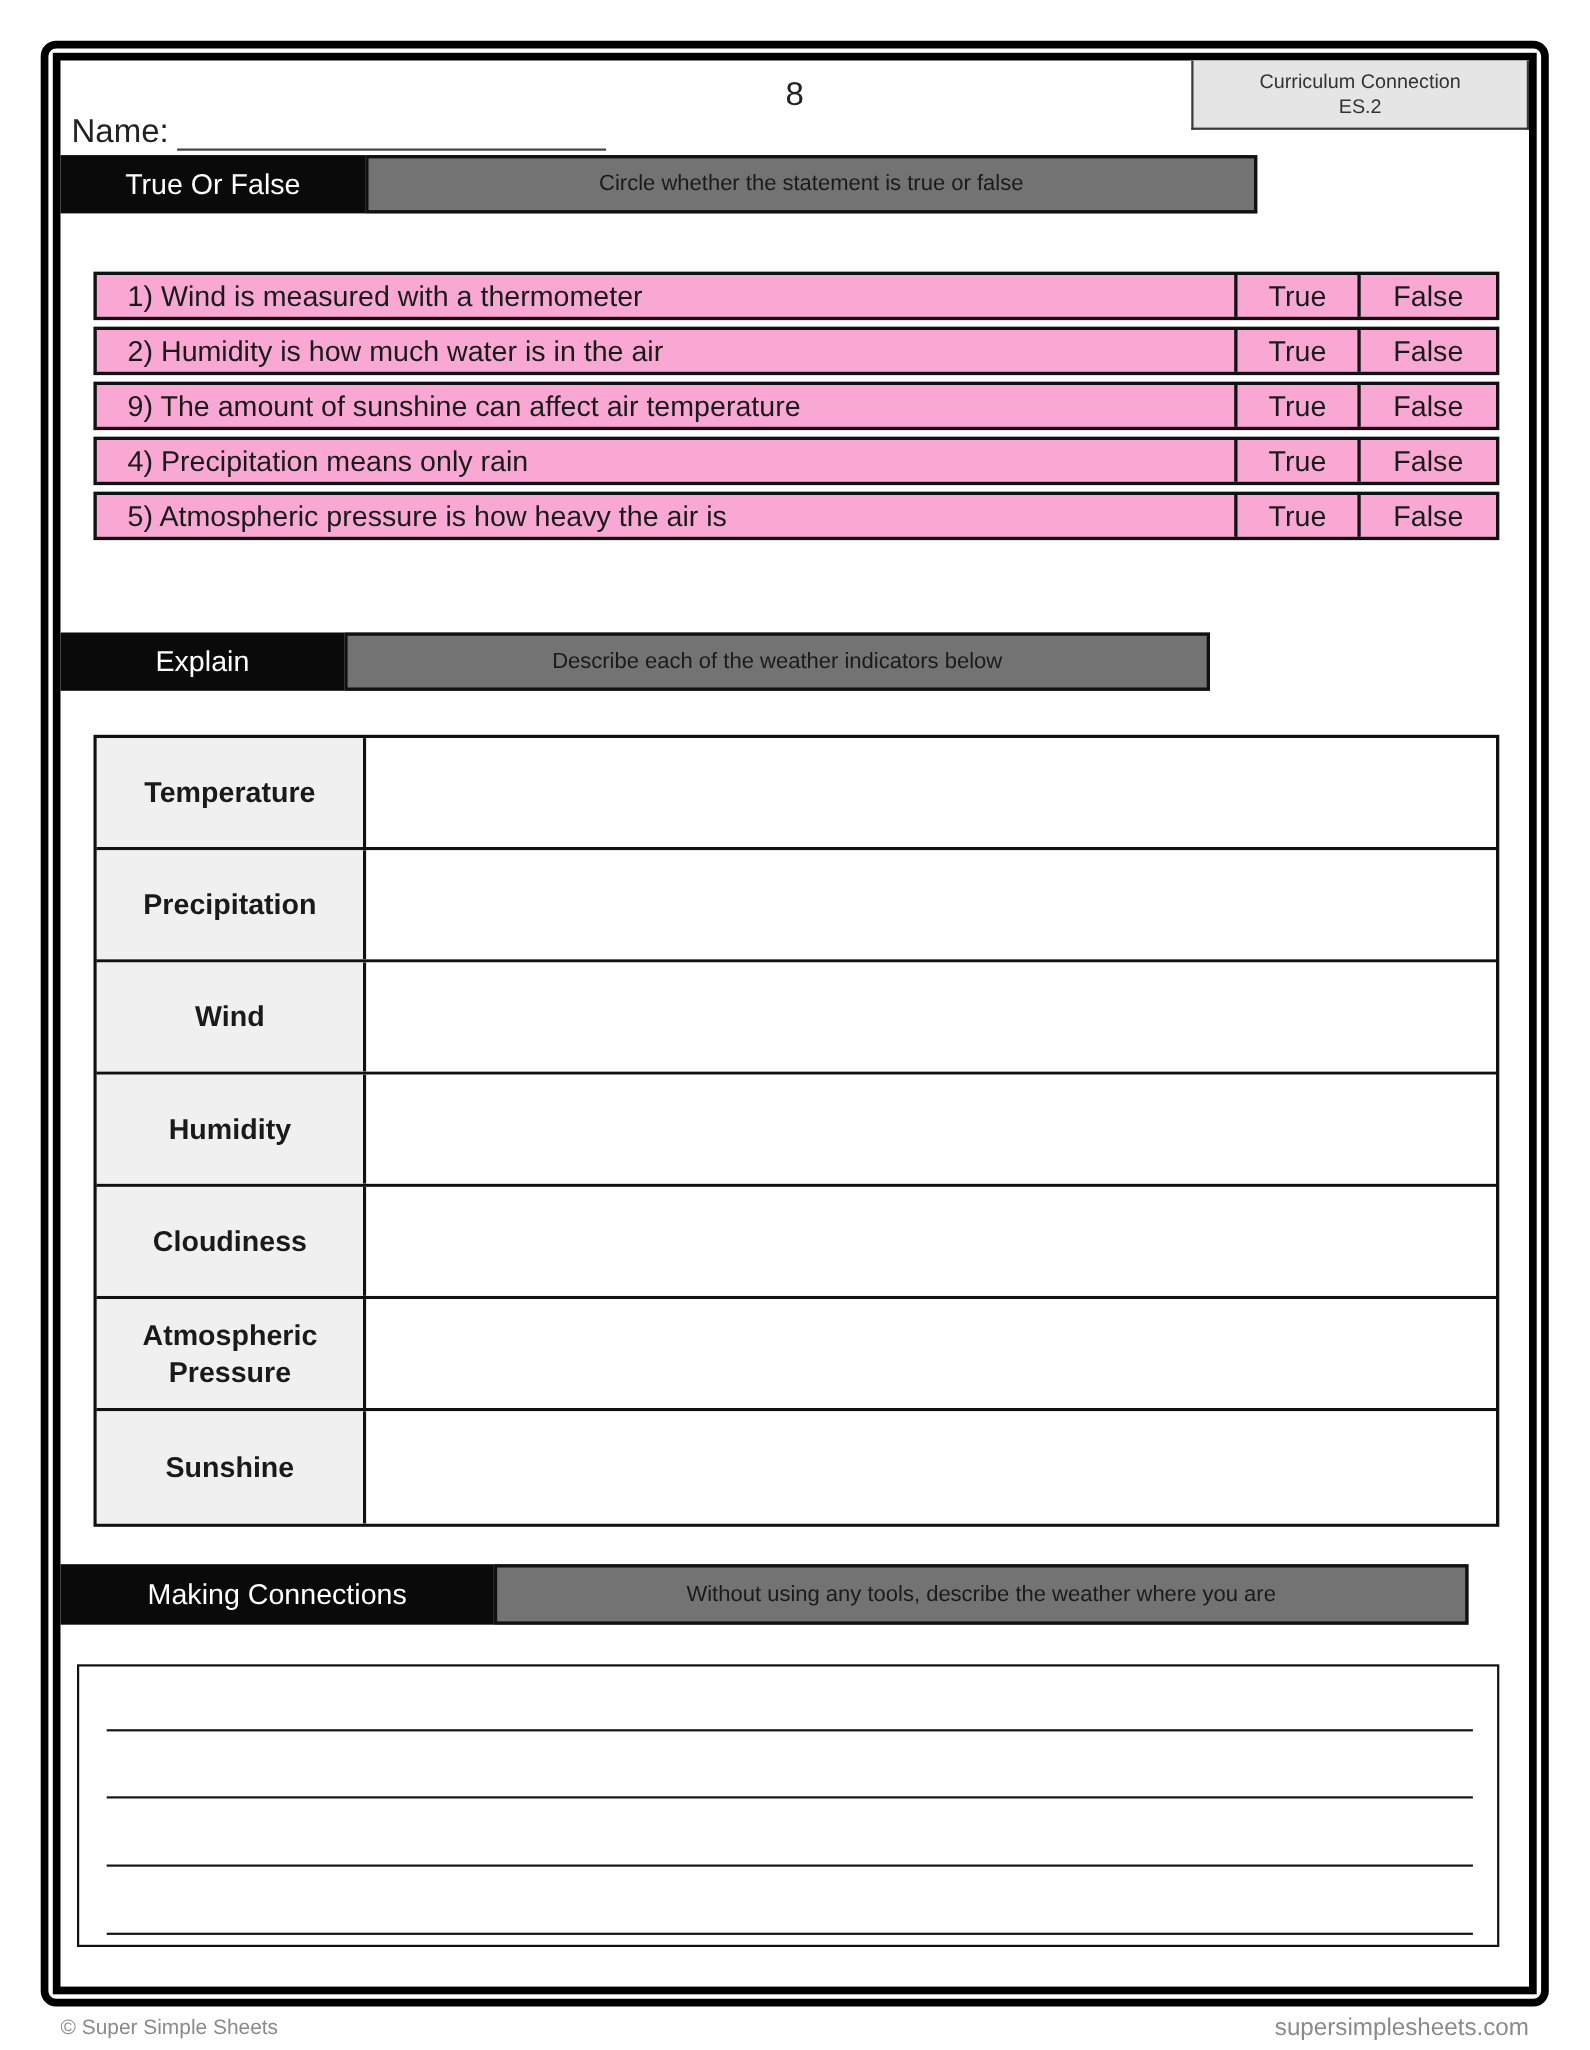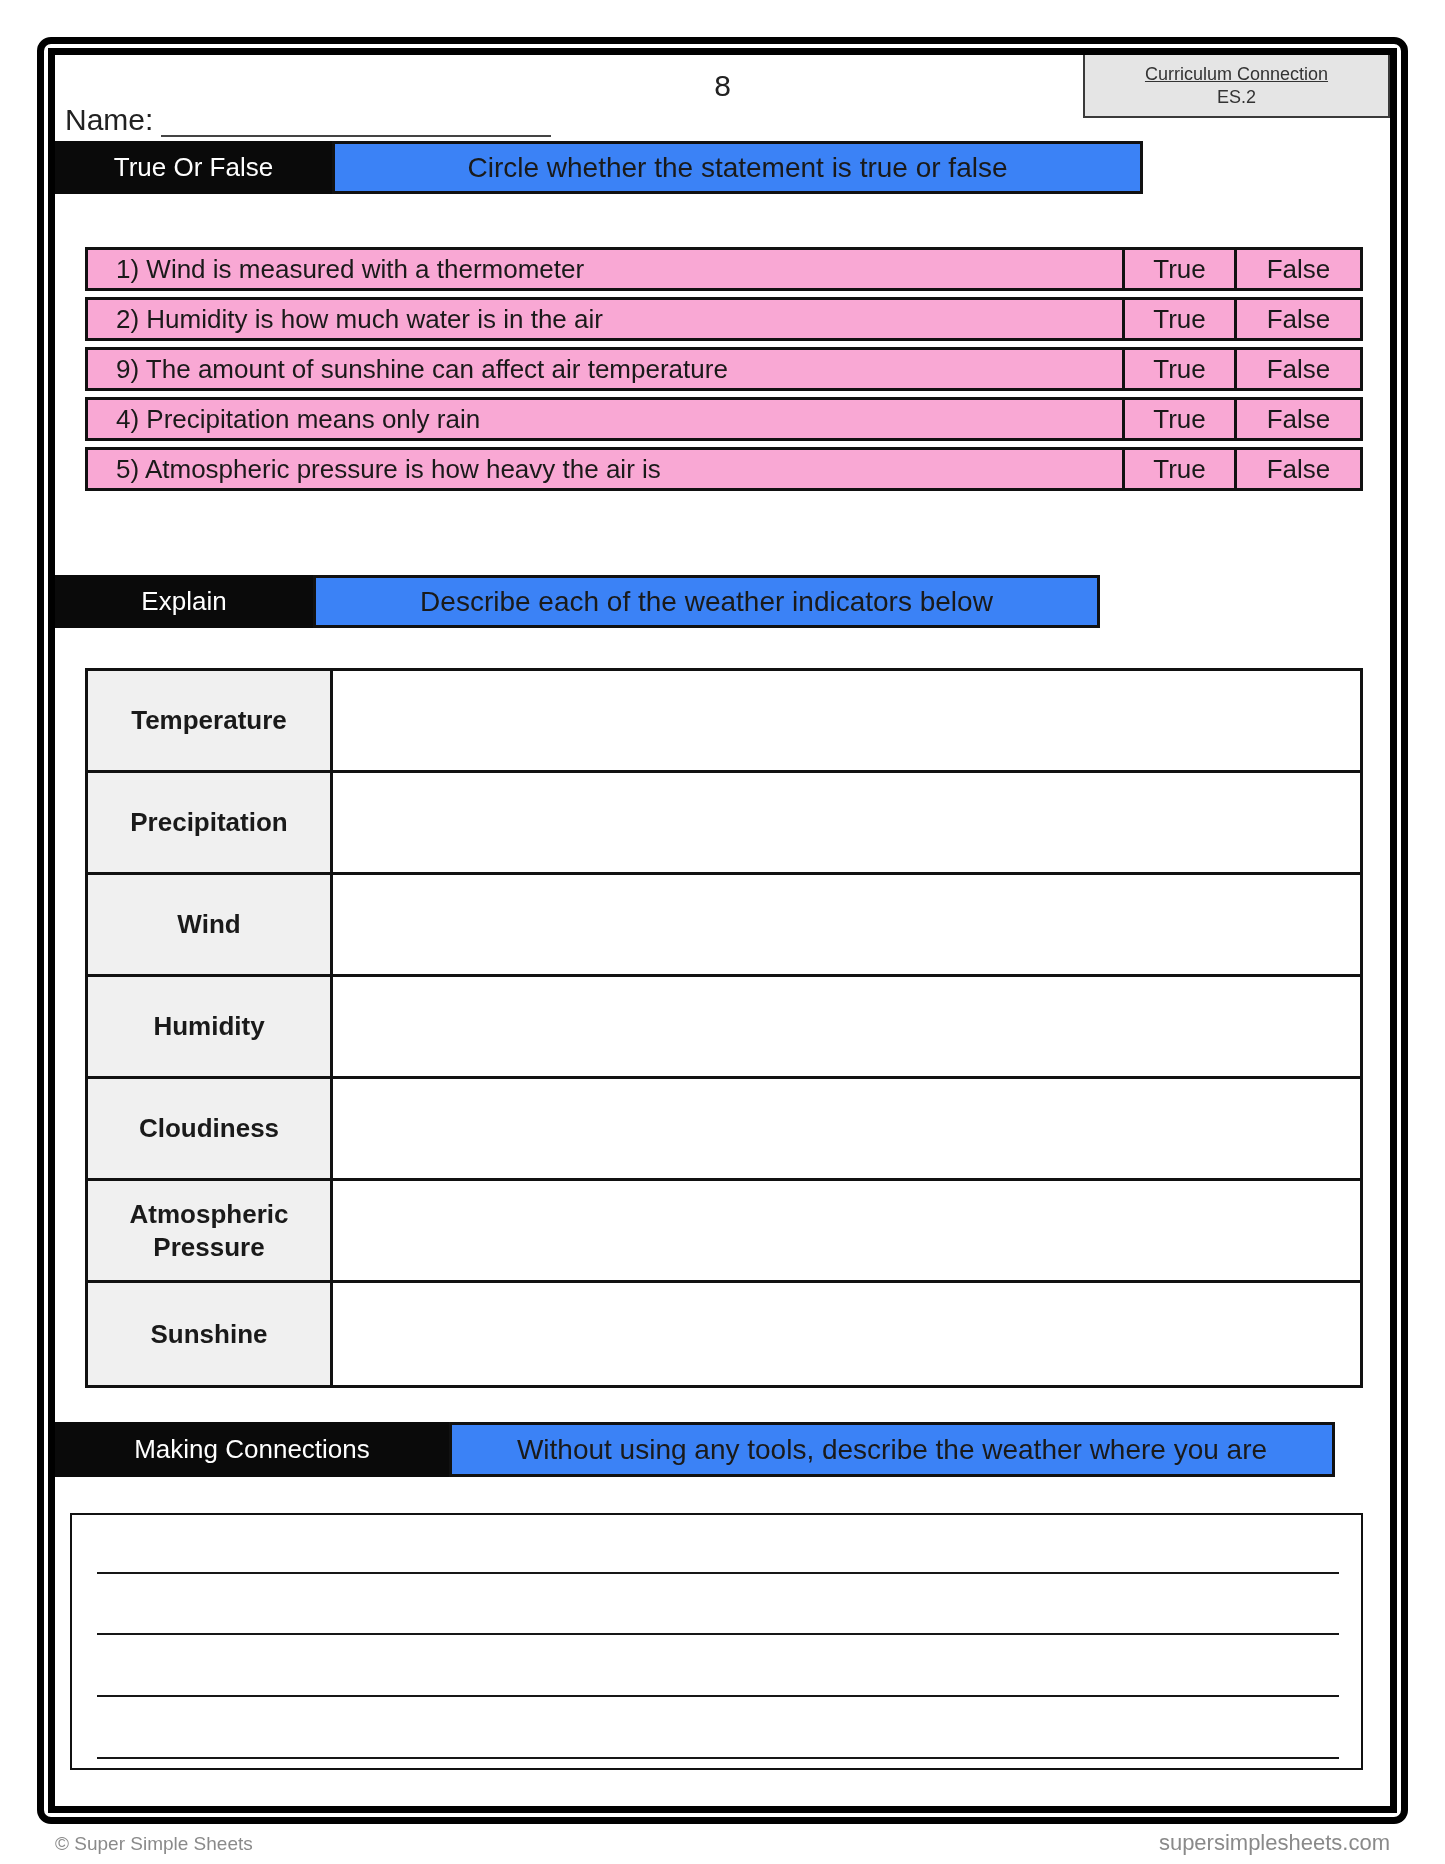--- a/index.html
+++ b/index.html
@@ -15,29 +15,29 @@
   
   .name-row { position:absolute; left:10px; top:14px; display:flex; align-items:flex-end; }
   .name-label { font-size:30px; color:#222;margin-top:34px; }
   .name-line { display:inline-block; width:390px; height:34px;
     border-bottom:2px solid #444; margin-left:8px; }
   .page-number { position:absolute; left:0; top:14px; width:100%; text-align:center;
     font-size:30px; color:#222; }
   .curriculum-box { position:absolute; top:0; right:0; width:307px; height:63px;
     background:#e5e5e5; border:2px solid #3a3a3a; border-top:none;
     display:flex; flex-direction:column; align-items:center; justify-content:center; }
-  .curriculum-title { font-size:18px; color:#333; text-decoration:underline; }
+  .curriculum-title { font-size:18px; color:#333; }
   .curriculum-code { font-size:18px; color:#333; margin-top:2px; }
 
   
   .section-bar { position:absolute; left:0; display:flex; height:53px; }
   .bar-label { background:#0a0a0a; color:#fff; display:flex; align-items:center;
     justify-content:center; font-size:26px; }
-  .bar-instruction { background:#3b82f6; border:3px solid #111; color:#1a1a1a;
-    display:flex; align-items:center; justify-content:center; font-size:28px; }
+  .bar-instruction { background:#737373; border:3px solid #111; color:#1a1a1a;
+    display:flex; align-items:center; justify-content:center; font-size:20px; }
 
   .bar-tof { top:86px; }
   .bar-tof .bar-label { width:277px; }
   .bar-tof .bar-instruction { width:811px; }
 
   .bar-explain { top:520px; }
   .bar-explain .bar-label { width:258px; }
   .bar-explain .bar-instruction { width:787px; }
 
   .bar-mc { top:1367px; height:55px; }

